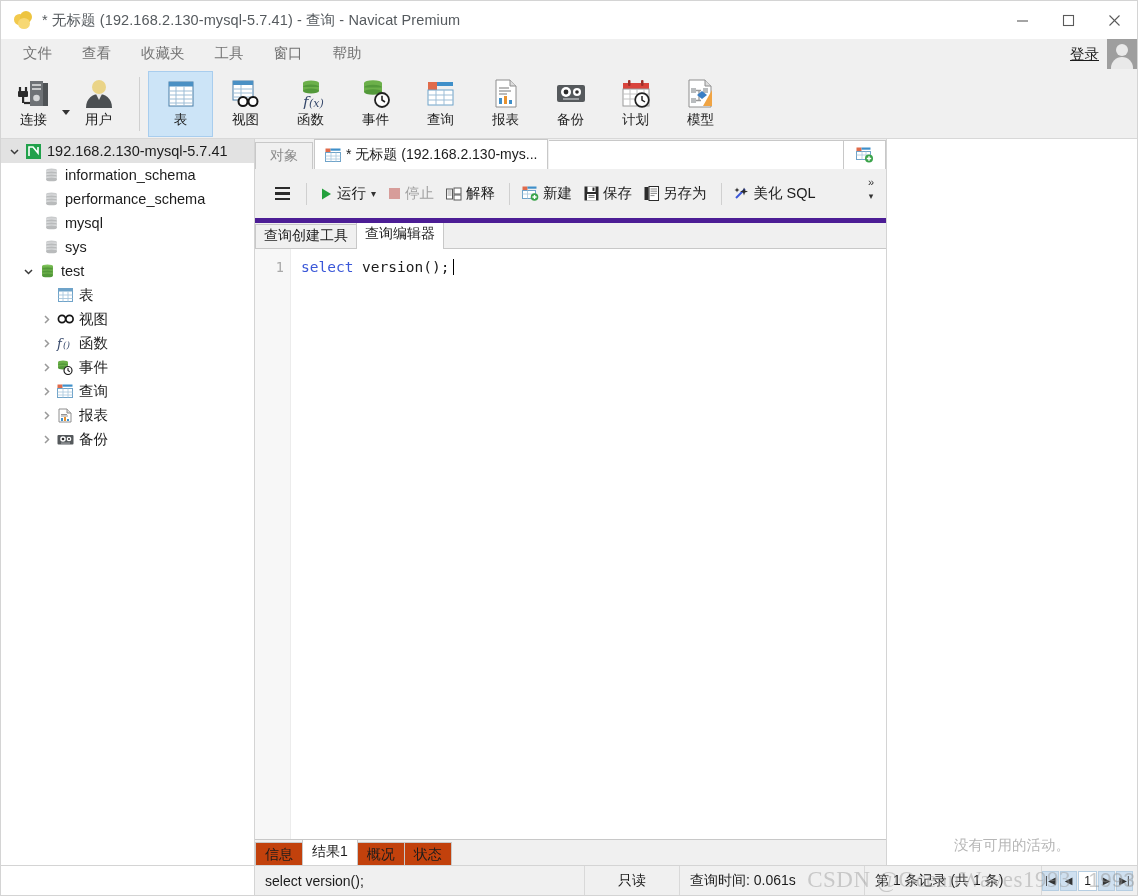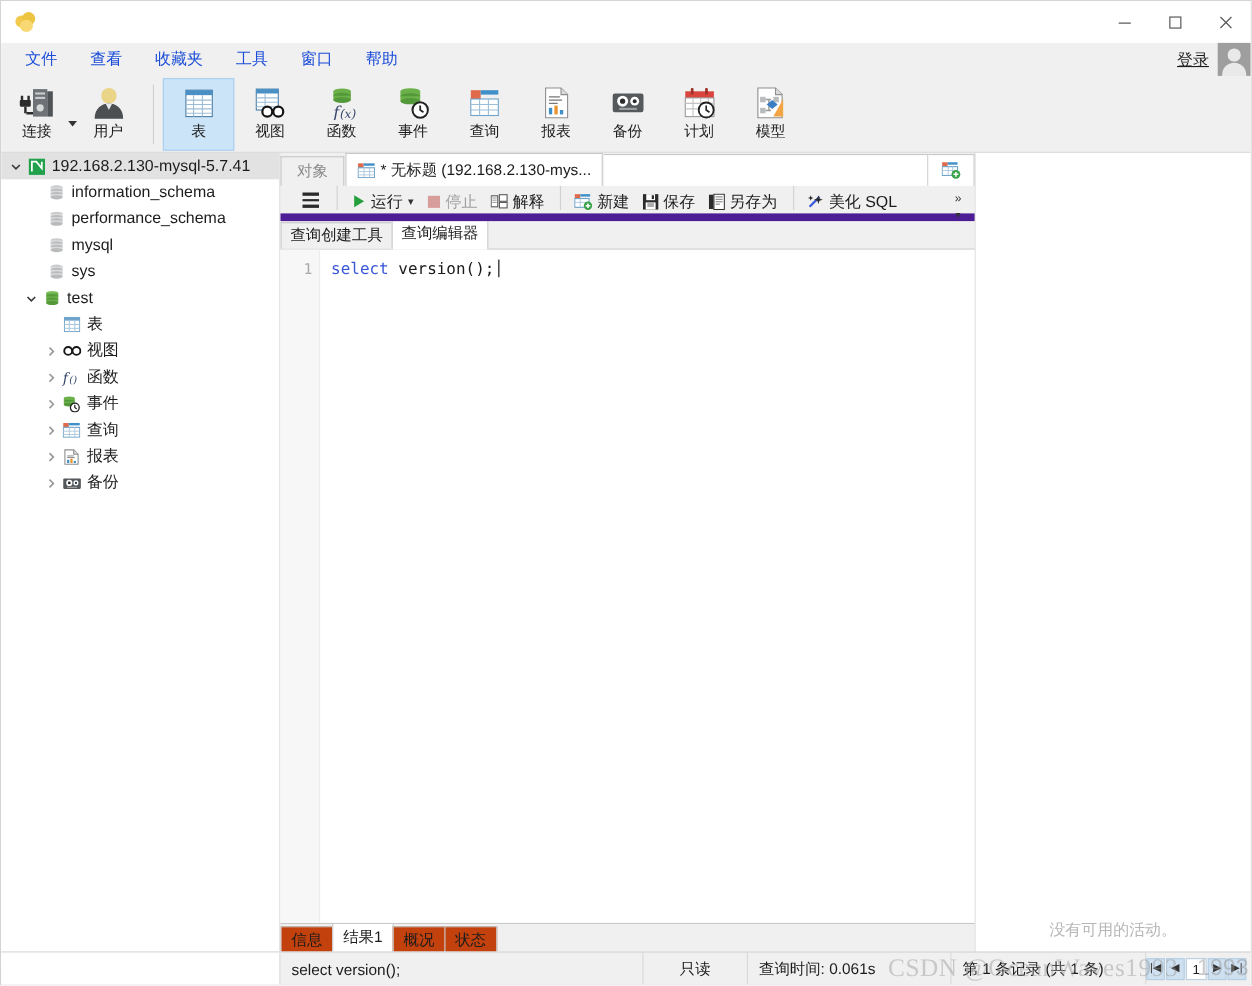--- a/index.html
+++ b/index.html
@@ -69,21 +69,21 @@
   .menubar {
     height: 30px;
     background: #f0f0f0;
     display: flex;
     align-items: center;
     position: relative;
     border-bottom: 1px solid #f0f0f0;
   }
   .menu-item {
     font-size: 14.5px;
-    color: #1d4ed8;
+    color: #737373;
     padding: 3px 12px;
     margin-left: 6px;
     white-space: nowrap;
   }
   .menu-item:first-child { margin-left: 10px; }
   .menubar .right {
     position: absolute; right: 0; top: 0;
     height: 30px; display: flex; align-items: center;
   }
   .login-link {
@@ -253,24 +253,24 @@
   .otab-add {
     width: 42px; height: 29px;
     background: #ffffff;
     border: 1px solid #c8c8c8;
     border-bottom: none;
     border-left: none;
     display: flex; align-items: center; justify-content: center;
   }
 
   .q-toolbar {
-    height: 32px;
+    height: 54px;
     background: #f0f0f0;
-    display: flex; 
-    border-bottom: 7px solid #4c1d95;
+    display: flex; align-items: center;
+    border-bottom: 5px solid #4c1d95;
     position: relative;
   }
   .q-btn {
     display: flex; align-items: center;
     height: 28px; padding: 0 5px;
     font-size: 14.5px; color: #1c1c1c;
     white-space: nowrap;
     margin-right: 2px;
   }
   .q-btn.disabled { color: #a0a0a0; }
@@ -541,20 +541,21 @@
 <body>
 
 <div id="app">
 
   <div class="titlebar">
     <div class="app-icon">
       <div class="b1"></div>
         <div class="b2"></div>
         <div class="b3"></div>
     </div>
+    <div class="title-text">* 无标题 (192.168.2.130-mysql-5.7.41) - 查询 - Navicat Premium</div>
     <div class="win-btns">
       <div class="win-btn">
         <svg width="13" height="13" viewBox="0 0 13 13">
             <line x1="1" y1="7" x2="12" y2="7" stroke="#5a5a5a" stroke-width="1.1"></line>
           </svg>
       </div>
       <div class="win-btn">
         <svg width="13" height="13" viewBox="0 0 13 13">
             <rect x="1.5" y="1.5" width="10" height="10" fill="none" stroke="#5a5a5a" stroke-width="1.1"></rect>
           </svg>

